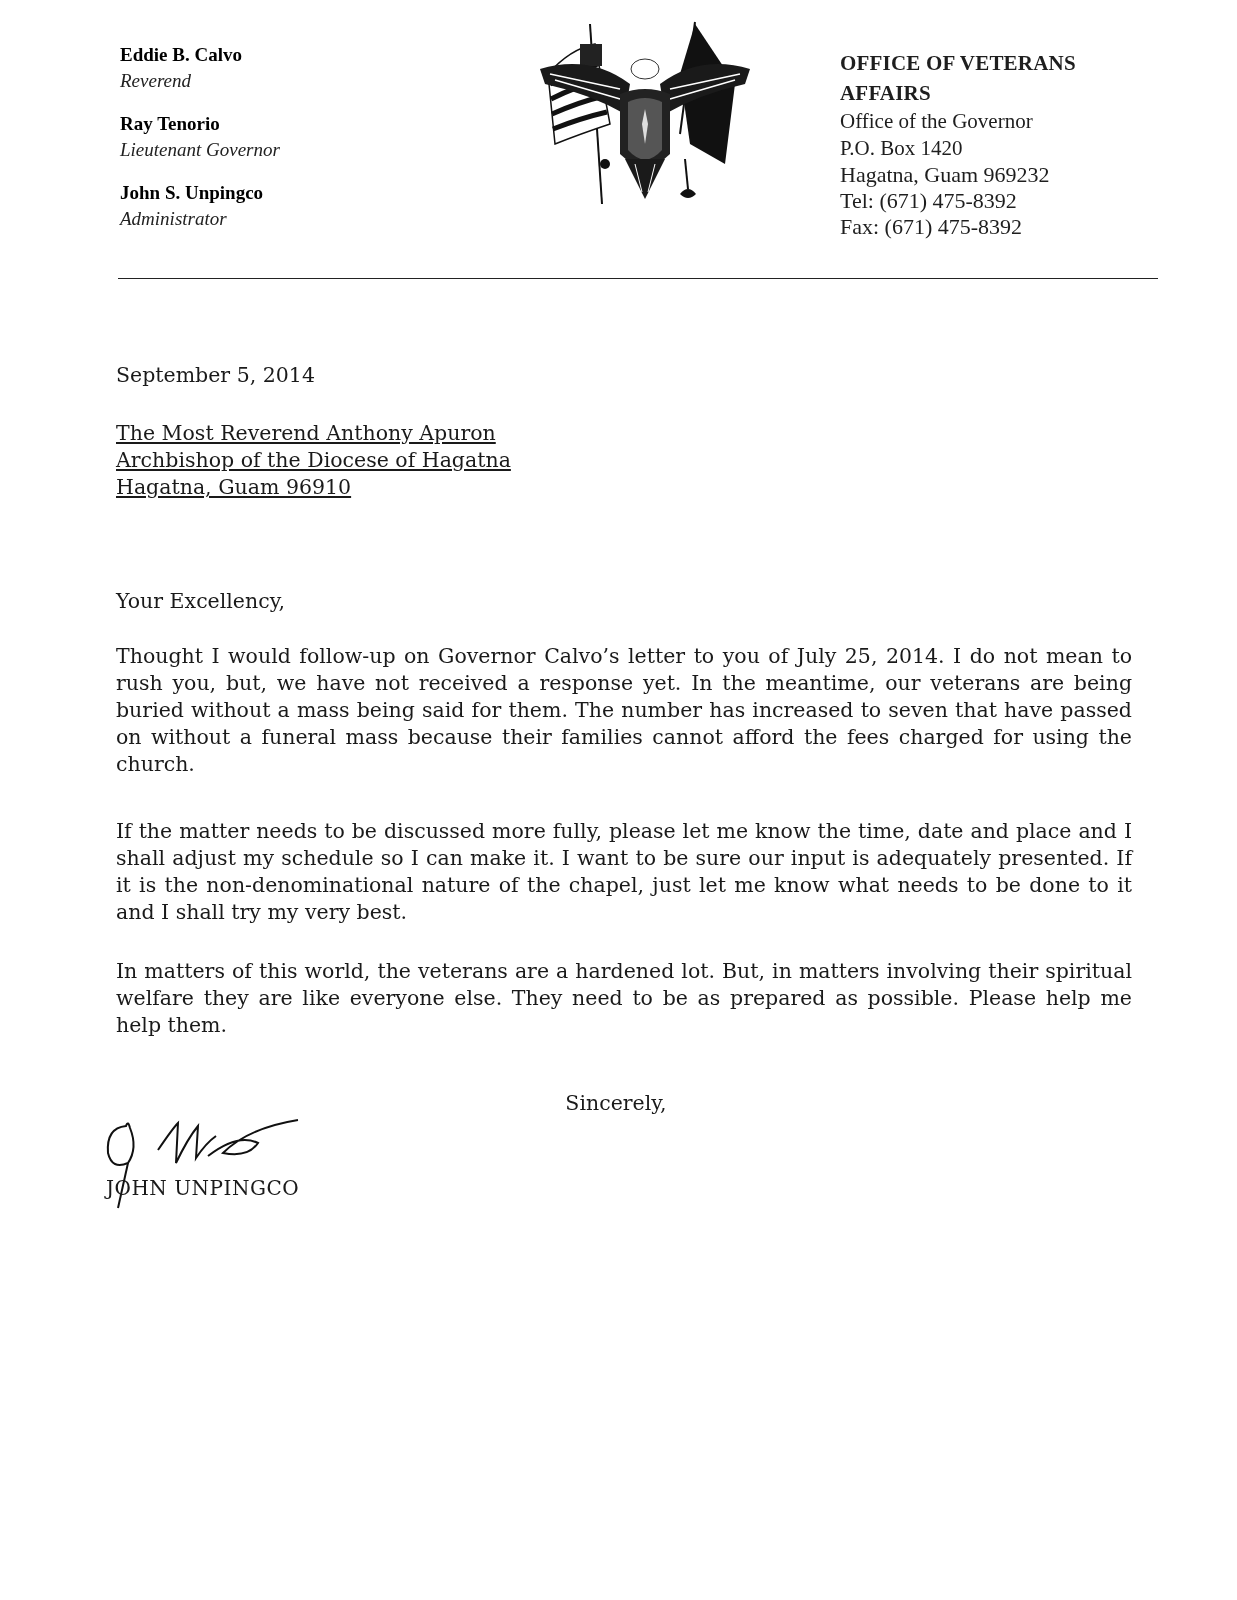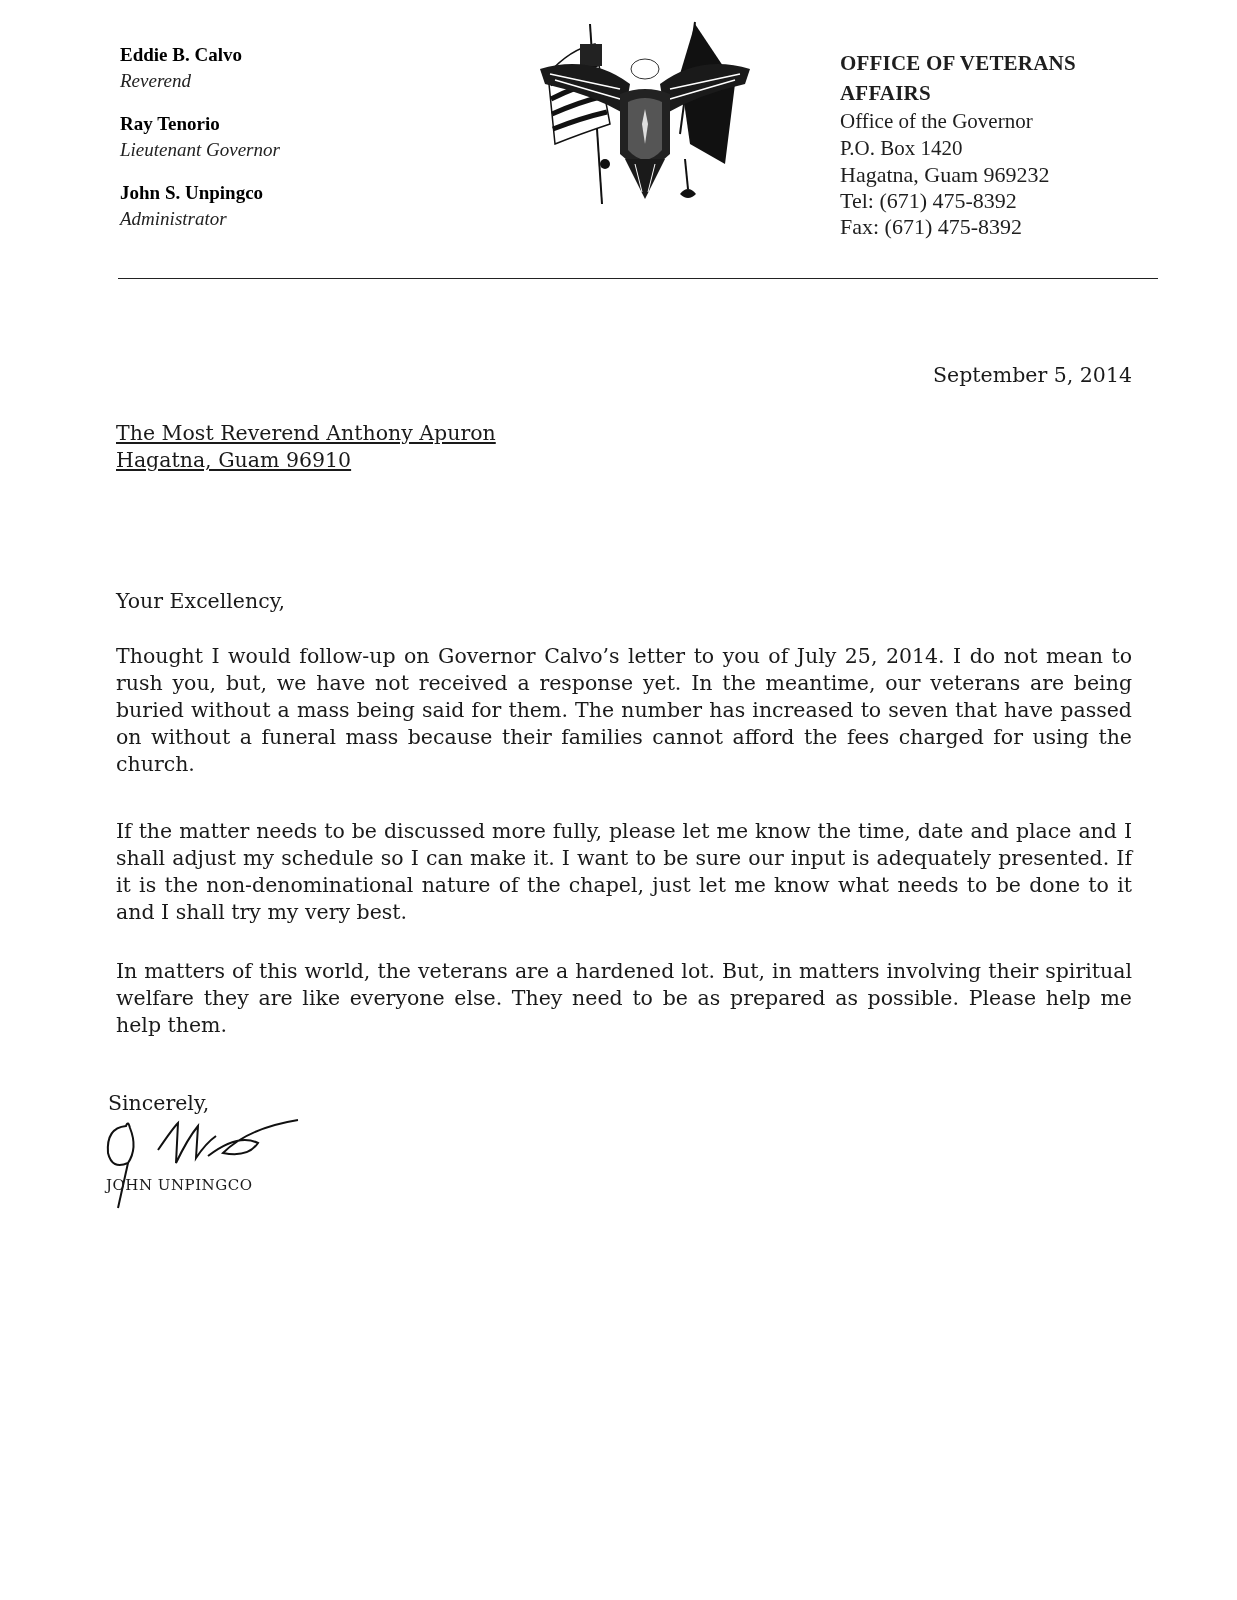--- a/index.html
+++ b/index.html
@@ -20,30 +20,30 @@
   .lh-addr { font-size: 22px; line-height: 26px; }
   .seal { position: absolute; left: 520px; top: 14px; width: 250px; height: 200px; }
   .rule {
     position: absolute; left: 118px; top: 278px; width: 1040px; height: 0;
     border-top: 1.5px solid #222;
   }
   .body-text {
     position: absolute; left: 116px; width: 1016px;
     font-family: "DejaVu Serif", serif; font-size: 20.5px; line-height: 27px; color: #1a1a1a;
   }
-  .date { top: 362px; text-align: right; }
+  .date { top: 362px; }
   .recipient { top: 420px; text-decoration: underline; }
   .salutation { top: 588px; }
   .para { text-align: justify; }
   .p1 { top: 643px; }
   .p2 { top: 818px; }
   .p3 { top: 958px; }
-  .closing { top: 1090px; left: 108px; }
+  .closing { top: 1090px; left: 108px; text-align: center; }
   .sig { position: absolute; left: 98px; top: 1108px; width: 210px; height: 110px; }
-  .signer { position: absolute; left: 106px; top: 1176px; font-family: "DejaVu Serif", serif; font-size: 15px; letter-spacing: 0.5px; }
+  .signer { position: absolute; left: 106px; top: 1176px; font-family: "DejaVu Serif", serif; font-size: 20px; letter-spacing: 0.5px; }
 </style>
 </head>
 <body>
 
 <div class="lh-left">
   <div class="lh-person">
     <div class="lh-name">Eddie B. Calvo</div>
     <div class="lh-title">Reverend</div>
   </div>
   <div class="lh-person">
@@ -108,20 +108,21 @@
   <div class="lh-addr">Tel: (671) 475-8392</div>
   <div class="lh-addr">Fax: (671) 475-8392</div>
 </div>
 
 <div class="rule"></div>
 
 <div class="body-text date">September 5, 2014</div>
 
 <div class="body-text recipient">
   <div>The Most Reverend Anthony Apuron</div>
+  <div>Archbishop of the Diocese of Hagatna</div>
   <div>Hagatna, Guam 96910</div>
 </div>
 
 <div class="body-text salutation">Your Excellency,</div>
 
 <div class="body-text para p1">Thought I would follow-up on Governor Calvo’s letter to you of July 25, 2014. I do not mean to rush you, but, we have not received a response yet. In the meantime, our veterans are being buried without a mass being said for them. The number has increased to seven that have passed on without a funeral mass because their families cannot afford the fees charged for using the church.</div>
 <div class="body-text para p2">If the matter needs to be discussed more fully, please let me know the time, date and place and I shall adjust my schedule so I can make it. I want to be sure our input is adequately presented. If it is the non-denominational nature of the chapel, just let me know what needs to be done to it and I shall try my very best.</div>
 <div class="body-text para p3">In matters of this world, the veterans are a hardened lot. But, in matters involving their spiritual welfare they are like everyone else. They need to be as prepared as possible. Please help me help them.</div>
 
 <div class="body-text closing">Sincerely,</div>

